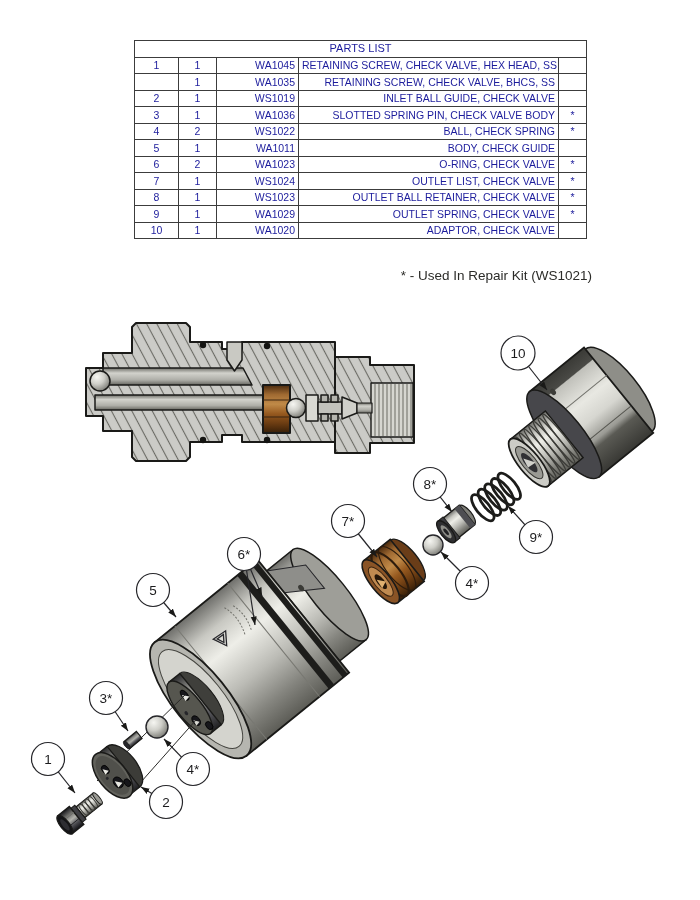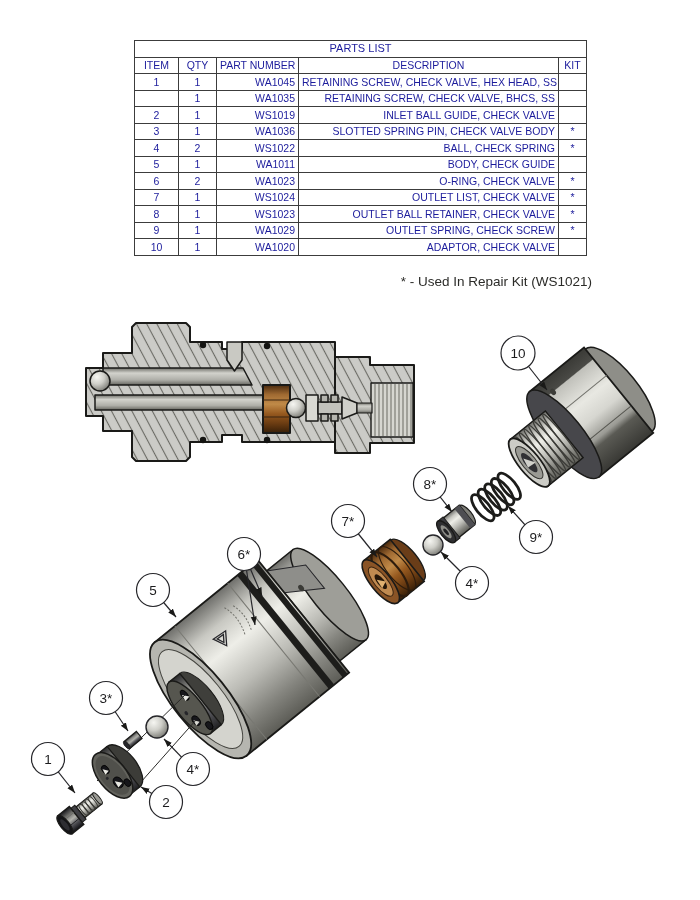--- a/index.html
+++ b/index.html
@@ -7,21 +7,21 @@
         font-family:"Liberation Sans",sans-serif;}
   .table-wrap{position:absolute;left:128px;top:40px;width:452px;margin-left:6px;}
   table.parts{border-collapse:collapse;table-layout:fixed;width:452px;
               color:#1c1c9c;font-size:10.5px;line-height:1;}
   table.parts td{border:1px solid #3c3c3c;height:15.5px;padding:0 3px;
                  overflow:hidden;white-space:nowrap;vertical-align:middle;}
   td.title-cell{text-align:center;font-size:11px;}
   td.hdr{text-align:center;}
   td.c-item,td.c-qty,td.c-kit{text-align:center;padding:0;}
   td.c-part,td.c-desc{text-align:right;}
-  .kit-note{position:absolute;left:290px;top:274px;width:302px;text-align:right;
+  .kit-note{position:absolute;left:290px;top:268px;width:302px;text-align:right;
             font-size:13.5px;color:#2b2b28;}
   svg.diagram{position:absolute;left:0;top:0;}
   .balloon-text{font-family:"Liberation Sans",sans-serif;font-size:13.5px;fill:#1c1c1e;}
 </style>
 </head>
 <body>
 
 <div class="page">
 
   <div class="table-wrap">
@@ -30,27 +30,20 @@
         <col style="width:44px">
           <col style="width:38px">
           <col style="width:82px">
         <col style="width:260px">
           <col style="width:28px">
       </colgroup>
       <tbody>
         <tr>
           <td class="title-cell" colspan="5">PARTS LIST</td>
         </tr>
-        <tr>
-            <td class="hdr">ITEM</td>
-            <td class="hdr">QTY</td>
-            <td class="hdr">PART NUMBER</td>
-            <td class="hdr">DESCRIPTION</td>
-            <td class="hdr">KIT</td>
-          </tr>
       </tbody>
       <tbody>
           <tr>
             <td class="c-item">1</td>
             <td class="c-qty">1</td>
             <td class="c-part">WA1045</td>
             <td class="c-desc">RETAINING SCREW, CHECK VALVE, HEX HEAD, SS</td>
             <td class="c-kit"></td>
           </tr>
           <tr>
@@ -106,21 +99,21 @@
             <td class="c-item">8</td>
             <td class="c-qty">1</td>
             <td class="c-part">WS1023</td>
             <td class="c-desc">OUTLET BALL RETAINER, CHECK VALVE</td>
             <td class="c-kit">*</td>
           </tr>
           <tr>
             <td class="c-item">9</td>
             <td class="c-qty">1</td>
             <td class="c-part">WA1029</td>
-            <td class="c-desc">OUTLET SPRING, CHECK SCREW</td>
+            <td class="c-desc">OUTLET SPRING, CHECK VALVE</td>
             <td class="c-kit">*</td>
           </tr>
           <tr>
             <td class="c-item">10</td>
             <td class="c-qty">1</td>
             <td class="c-part">WA1020</td>
             <td class="c-desc">ADAPTOR, CHECK VALVE</td>
             <td class="c-kit"></td>
           </tr>
         </tbody>

